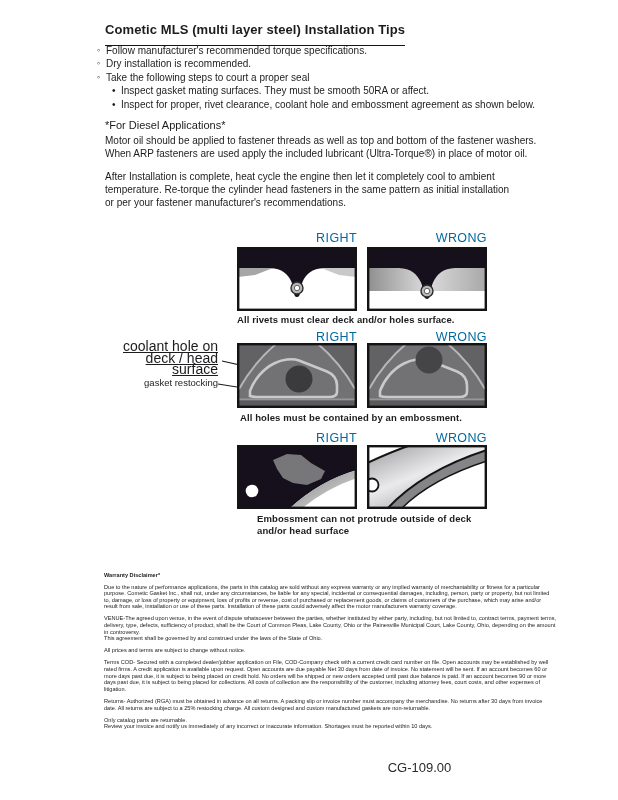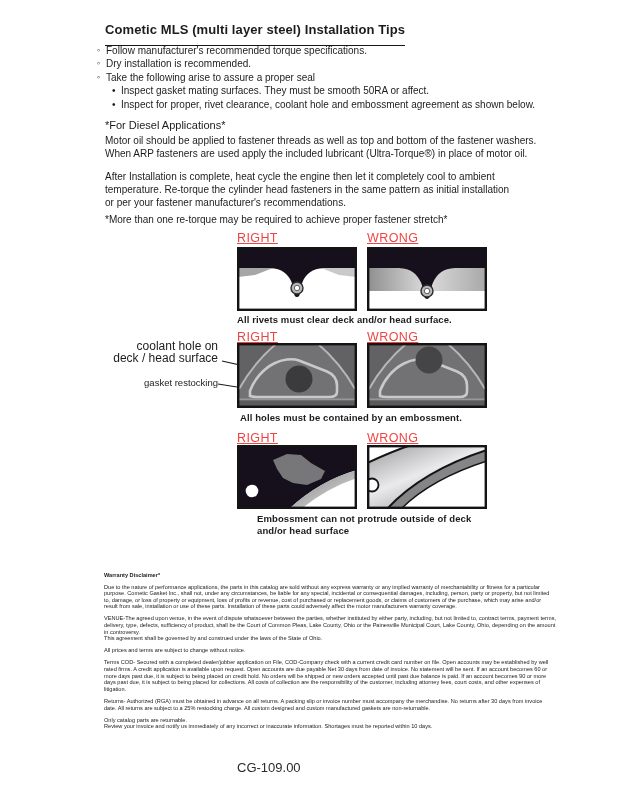--- a/index.html
+++ b/index.html
@@ -14,70 +14,69 @@
   
   .tips{left:97px;top:44px;font-size:10px;line-height:13.4px;white-space:nowrap;}
   .tips .row{display:flex;}
   .tips .marker{width:9px;flex:0 0 9px;font-size:9px;}
   .tips .sub{margin-left:15px;}
   .tips .sub .marker{font-size:10px;}
   
   .diesel-head{left:105px;top:119px;font-size:11px;font-weight:normal;}
   .body-par{left:105px;font-size:10px;line-height:13px;white-space:pre-line;width:460px;}
   
-  .rw-label{width:120px;text-align:left;font-size:12.5px;letter-spacing:.4px;color:#ef4444;text-decoration:underline;}
+  .rw-label{width:120px;text-align:right;font-size:12.5px;letter-spacing:.4px;color:#0369a1;}
   .dbox{width:120px;}
   .caption{font-size:9.5px;font-weight:bold;white-space:pre-line;line-height:12px;letter-spacing:.1px;}
-  .side-labels{left:100px;top:341px;width:118px;text-align:right;font-size:12px;line-height:11.5px;white-space:pre-line;}
+  .side-labels{left:100px;top:341px;width:118px;text-align:right;font-size:14px;line-height:11.5px;white-space:pre-line;text-decoration:underline;}
   .side-label-gasket{left:100px;top:377px;width:118px;text-align:right;font-size:9.5px;}
   
   .warranty{left:104px;top:572px;width:452px;font-size:5.6px;line-height:6.6px;}
   .warranty p{margin:0 0 5.5px 0;white-space:pre-line;}
   .warranty .w-head{font-weight:bold;margin-bottom:5px;}
   
-  .footer{left:237px;top:760px;width:365px;font-size:13px;color:#2a2a2c;}
+  .footer{left:237px;top:760px;width:365px;text-align:center;font-size:13px;color:#2a2a2c;}
   svg{display:block;}
 </style>
 </head>
 <body>
 
 <div class="page">
 
   <div class="abs doc-title">Cometic MLS (multi layer steel) Installation Tips</div>
 
   <div class="abs tips">
     <div class="row">
       <span class="marker">◦</span>
       <span>Follow manufacturer's recommended torque specifications.</span>
     </div>
     <div class="row">
       <span class="marker">◦</span>
       <span>Dry installation is recommended.</span>
     </div>
     <div class="row">
       <span class="marker">◦</span>
-      <span>Take the following arise to assure a proper seal</span>
+      <span>Take the following steps to court a proper seal</span>
     </div>
     <div class="row sub">
       <span class="marker">•</span>
       <span>Inspect gasket mating surfaces.  They must be smooth 50RA or affect.</span>
     </div>
     <div class="row sub">
       <span class="marker">•</span>
       <span>Inspect for proper, rivet clearance, coolant hole and embossment agreement as shown below.</span>
     </div>
   </div>
 
   <div class="abs diesel-head">*For Diesel Applications*</div>
   <div class="abs body-par" style="top:170px;">After Installation is complete, heat cycle the engine then let it completely cool to ambient
 temperature. Re-torque the cylinder head fasteners in the same pattern as initial installation
 or per your fastener manufacturer's recommendations.</div>
   <div class="abs body-par" style="top:134px;">Motor oil should be applied to fastener threads as well as top and bottom of the fastener washers.
 When ARP fasteners are used apply the included lubricant (Ultra-Torque®) in place of motor oil.</div>
-  <div class="abs body-par" style="top:213px;">*More than one re-torque may be required to achieve proper fastener stretch*</div>
 
   <div class="abs rw-label" style="left:237px;top:231px;">RIGHT</div>
   <div class="abs rw-label" style="left:367px;top:231px;">WRONG</div>
 
   <div class="abs dbox" style="left:237px;top:247px;">
     <svg width="120" height="64" viewBox="0 0 120 64">
       <rect width="120" height="64" fill="#ffffff"></rect>
       <polygon points="1,21 36,21 18,28 1,30" fill="#a6a6a6"></polygon>
       <polygon points="119,21 84,21 102,28 119,30" fill="#c9c9c9"></polygon>
       <path d="M0,0 H120 V21 H87 C75,21.5 69,27 65.5,35 C63,42 64,50 60,50 C56,50 57,42 54.5,35 C51,27 45,21.5 33,21 H0 Z" fill="#16101c"></path>
@@ -99,21 +98,21 @@
       <rect width="120" height="64" fill="#ffffff"></rect>
       <rect x="1" y="21" width="118" height="23" fill="url(#gB)"></rect>
       <rect x="1" y="44" width="118" height="18" fill="#ffffff"></rect>
       <path d="M0,0 H120 V21 H88 C76,21.5 70,27 66,35.5 C63,42 64.5,52 60,52 C55.5,52 57,42 54,35.5 C50,27 44,21.5 32,21 H0 Z" fill="#16101c"></path>
       <circle cx="60" cy="44" r="6" fill="#b9b9b9" stroke="#2b2b2b" stroke-width="1.4"></circle>
       <circle cx="60" cy="44" r="2.7" fill="#ffffff" stroke="#2b2b2b" stroke-width="0.7"></circle>
       <rect x="1.2" y="1.2" width="117.6" height="61.6" fill="none" stroke="#141414" stroke-width="2.4"></rect>
     </svg>
   </div>
 
-  <div class="abs caption" style="left:237px;top:314px;">All rivets must clear deck and/or head surface.</div>
+  <div class="abs caption" style="left:237px;top:314px;">All rivets must clear deck and/or holes surface.</div>
 
   <div class="abs rw-label" style="left:237px;top:330px;">RIGHT</div>
   <div class="abs rw-label" style="left:367px;top:330px;">WRONG</div>
 
   <div class="abs side-labels">coolant hole on
 deck / head surface</div>
   <div class="abs side-label-gasket">gasket restocking</div>
 
   <svg class="abs" style="left:214px;top:352px;" width="90" height="45" viewBox="0 0 90 45">
     <line x1="8" y1="9" x2="84" y2="26" stroke="#1c1c1e" stroke-width="1.1"></line>

